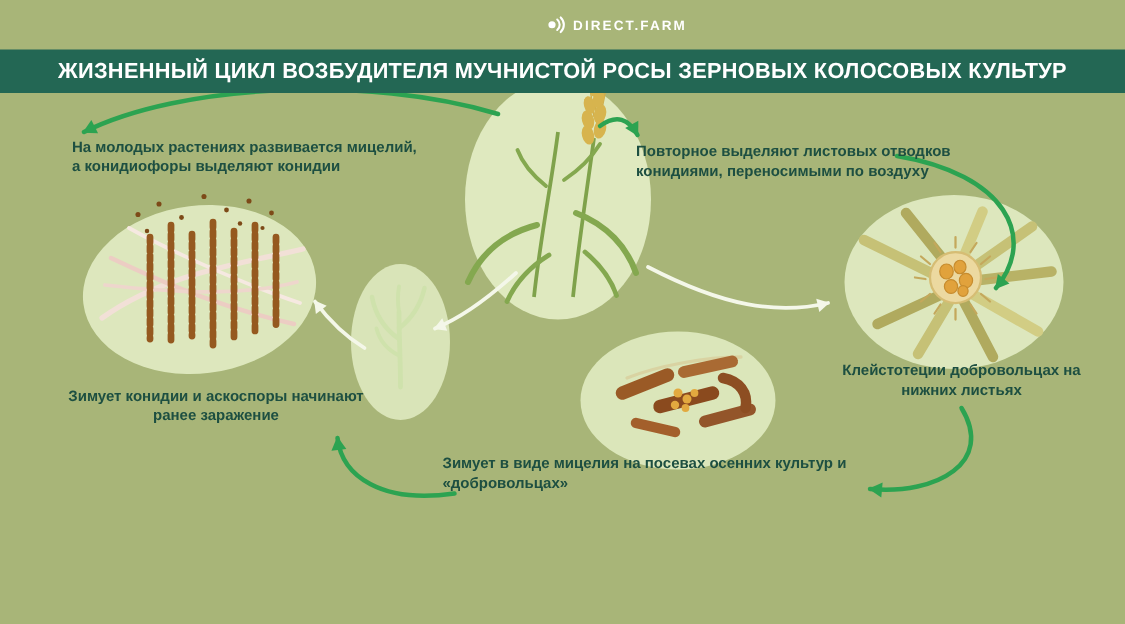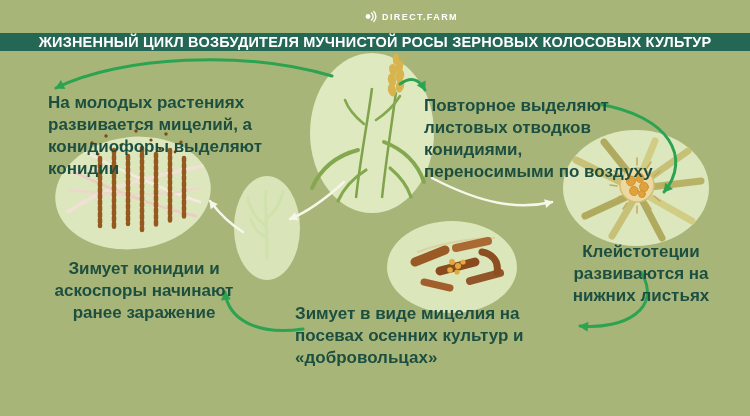--- a/index.html
+++ b/index.html
@@ -18,32 +18,32 @@
   }
   .stage-canvas{position:absolute;left:0;top:0;}
   .logo{
     position:absolute;left:0;top:10px;width:750px;
     display:flex;align-items:center;justify-content:center;gap:5px;
     color:#ffffff;
     margin-left:36px;
   }
   .logo-text{font-size:9px;font-weight:bold;letter-spacing:1.4px;}
   .title-bar{
-    position:absolute;left:0;top:33px;width:750px;height:18px;
+    position:absolute;left:0;top:33px;width:750px;height:29px;
     background:var(--title-bar);
     display:flex;align-items:center;justify-content:center;text-align:right;
   }
   .title-bar .title{
     color:#ffffff;font-size:14.5px;font-weight:bold;letter-spacing:0.2px;
     white-space:nowrap;
   }
   .label{
     position:absolute;
     color:var(--label-text);
-    font-size:17px;font-weight:600;line-height:1.3;
+    font-size:10px;font-weight:600;line-height:1.3;
   }
   #label-young{left:48px;top:92px;width:238px;}
   #label-reinfect{left:424px;top:95px;width:232px;}
   #label-cleisto{left:548px;top:241px;width:186px;text-align:center;}
   #label-overwinter{left:295px;top:303px;width:295px;}
   #label-spring{left:36px;top:258px;width:216px;text-align:center;}
   .arrow{stroke:var(--arrow);stroke-width:3;fill:none;stroke-linecap:round;}
   .arrow-white{stroke:#f4f7e9;stroke-width:2.5;fill:none;stroke-linecap:round;}
 </style>
 </head>
@@ -208,15 +208,15 @@
   </svg>
   <span class="logo-text">DIRECT.FARM</span>
 </div>
 
 <div class="title-bar">
   <span class="title">ЖИЗНЕННЫЙ ЦИКЛ ВОЗБУДИТЕЛЯ МУЧНИСТОЙ РОСЫ ЗЕРНОВЫХ КОЛОСОВЫХ КУЛЬТУР</span>
 </div>
 
 <div class="label" id="label-young">На молодых растениях развивается мицелий, а конидиофоры выделяют конидии</div>
 <div class="label" id="label-reinfect">Повторное выделяют листовых отводков конидиями, переносимыми по воздуху</div>
-<div class="label" id="label-cleisto">Клейстотеции развиваются на нижних листьях</div>
+<div class="label" id="label-cleisto">Клейстотеции добровольцах на нижних листьях</div>
 <div class="label" id="label-overwinter">Зимует в виде мицелия на посевах осенних культур и «добровольцах»</div>
 <div class="label" id="label-spring">Зимует конидии и аскоспоры начинают ранее заражение</div>
 
 </body></html>

